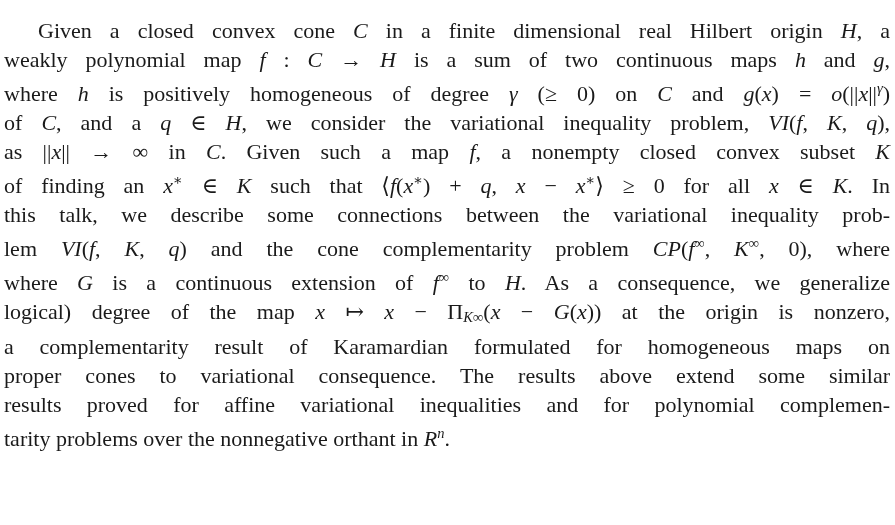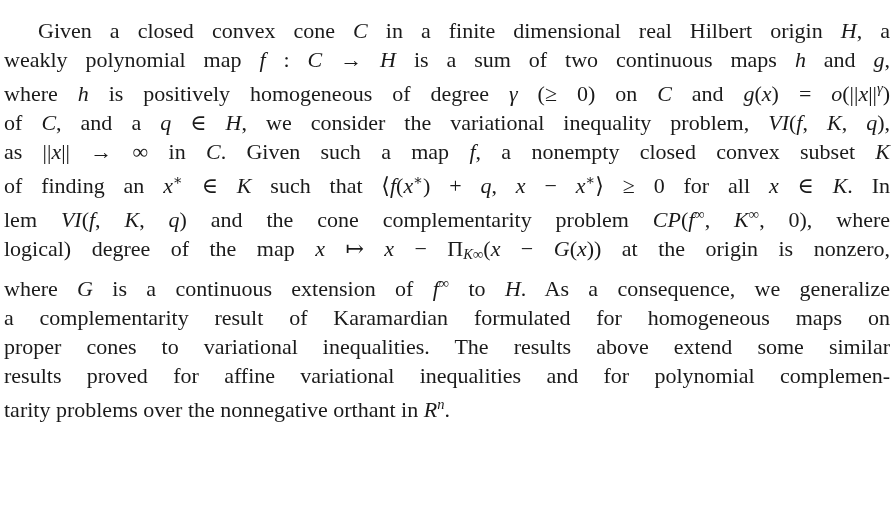--- a/index.html
+++ b/index.html
@@ -42,20 +42,21 @@
 </head>
 <body style="background: rgb(255, 255, 255);">
 
 <div class="abstract" id="abstract" style="color: rgb(26, 26, 26);">
     <div class="line indent"><span>Given a closed convex cone </span><span class="it">C</span><span> in a finite dimensional real Hilbert origin </span><span class="it">H</span><span>, a</span></div>
     <div class="line"><span>weakly polynomial map </span><span class="it">f</span><span> : </span><span class="it">C</span><span> → </span><span class="it">H</span><span> is a sum of two continuous maps </span><span class="it">h</span><span> and </span><span class="it">g</span><span>,</span></div>
     <div class="line"><span>where </span><span class="it">h</span><span> is positively homogeneous of degree </span><span class="it">γ</span><span> (≥ 0) on </span><span class="it">C</span><span> and </span><span class="it">g</span><span>(</span><span class="it">x</span><span>) = </span><span class="it">o</span><span>(||</span><span class="it">x</span><span>||</span><span class="supi">γ</span><span>)</span></div>
     <div class="line"><span>of </span><span class="it">C</span><span>, and a </span><span class="it">q</span><span> ∈ </span><span class="it">H</span><span>, we consider the variational inequality problem, </span><span class="it">VI</span><span>(</span><span class="it">f</span><span>, </span><span class="it">K</span><span>, </span><span class="it">q</span><span>),</span></div>
     <div class="line"><span>as ||</span><span class="it">x</span><span>|| → ∞ in </span><span class="it">C</span><span>. Given such a map </span><span class="it">f</span><span>, a nonempty closed convex subset </span><span class="it">K</span></div>
     <div class="line"><span>of finding an </span><span class="it">x</span><span class="sup">∗</span><span> ∈ </span><span class="it">K</span><span> such that ⟨</span><span class="it">f</span><span>(</span><span class="it">x</span><span class="sup">∗</span><span>) + </span><span class="it">q</span><span>, </span><span class="it">x</span><span> − </span><span class="it">x</span><span class="sup">∗</span><span>⟩ ≥ 0 for all </span><span class="it">x</span><span> ∈ </span><span class="it">K</span><span>. In</span></div>
+    <div class="line"><span>this talk, we describe some connections between the variational inequality prob-</span></div>
     <div class="line"><span>lem </span><span class="it">VI</span><span>(</span><span class="it">f</span><span>, </span><span class="it">K</span><span>, </span><span class="it">q</span><span>) and the cone complementarity problem </span><span class="it">CP</span><span>(</span><span class="it">f</span><span class="sup">∞</span><span>, </span><span class="it">K</span><span class="sup">∞</span><span>, 0), where</span></div>
+    <div class="line"><span>where </span><span class="it">G</span><span> is a continuous extension of </span><span class="it">f</span><span class="sup">∞</span><span> to </span><span class="it">H</span><span>. As a consequence, we generalize</span></div>
     <div class="line"><span>logical) degree of the map </span><span class="it">x</span><span> ↦ </span><span class="it">x</span><span> − Π</span><span class="subi">K</span><span class="sub">∞</span><span>(</span><span class="it">x</span><span> − </span><span class="it">G</span><span>(</span><span class="it">x</span><span>)) at the origin is nonzero,</span></div>
-    <div class="line"><span>where </span><span class="it">G</span><span> is a continuous extension of </span><span class="it">f</span><span class="sup">∞</span><span> to </span><span class="it">H</span><span>. As a consequence, we generalize</span></div>
     <div class="line"><span>a complementarity result of Karamardian formulated for homogeneous maps on</span></div>
-    <div class="line"><span>proper cones to variational inequalities. The results above extend some similar</span></div>
+    <div class="line"><span>proper cones to variational consequence. The results above extend some similar</span></div>
     <div class="line"><span>results proved for affine variational inequalities and for polynomial complemen-</span></div>
     <div class="line nojust"><span>tarity problems over the nonnegative orthant in </span><span class="it">R</span><span class="supi">n</span><span>.</span></div>
   </div>
 
 </body></html>

